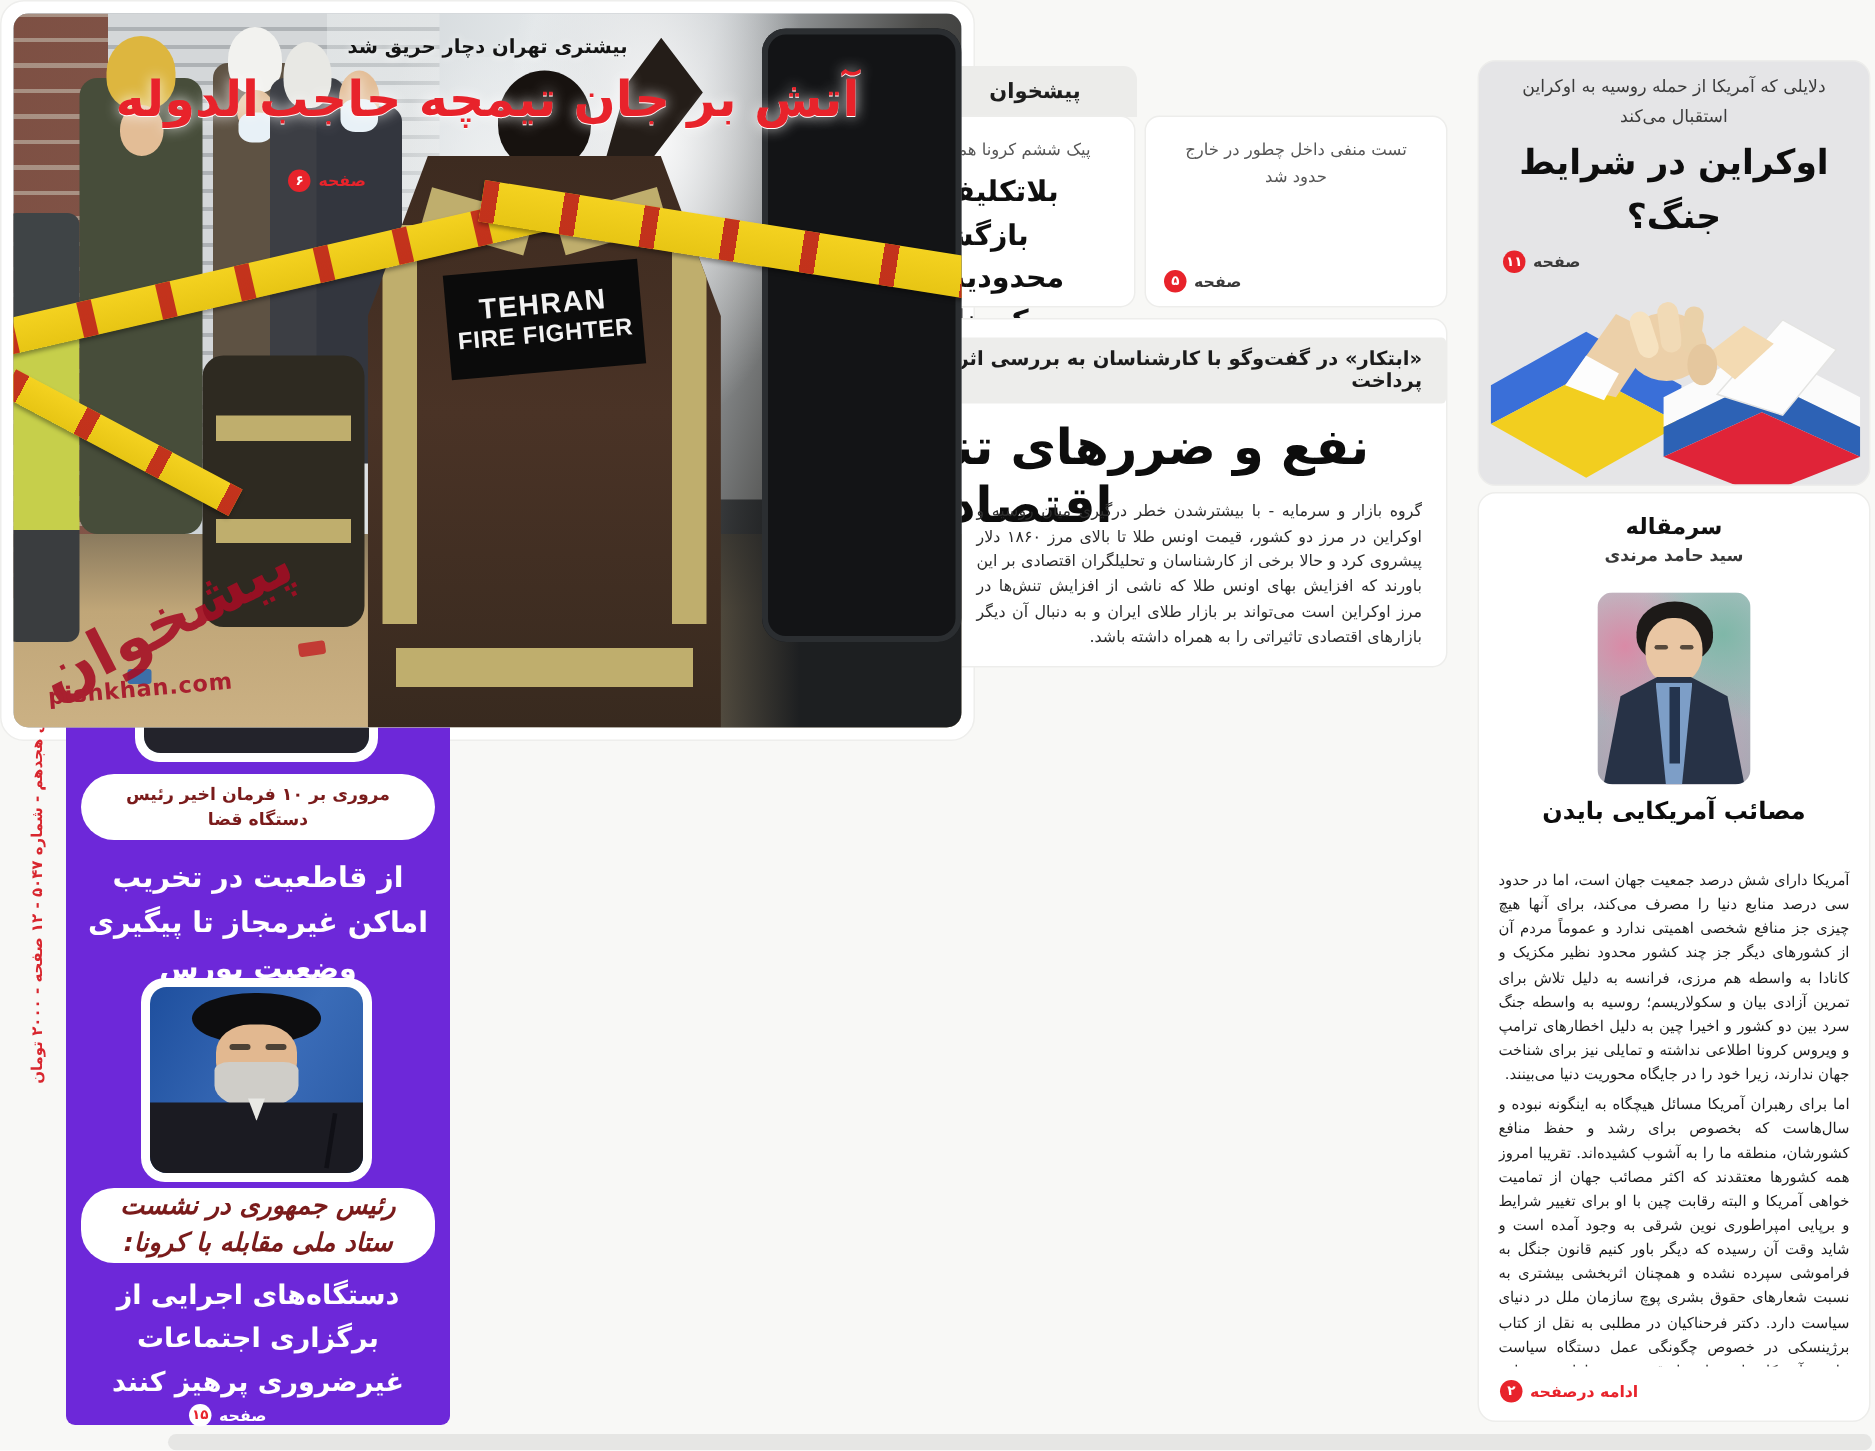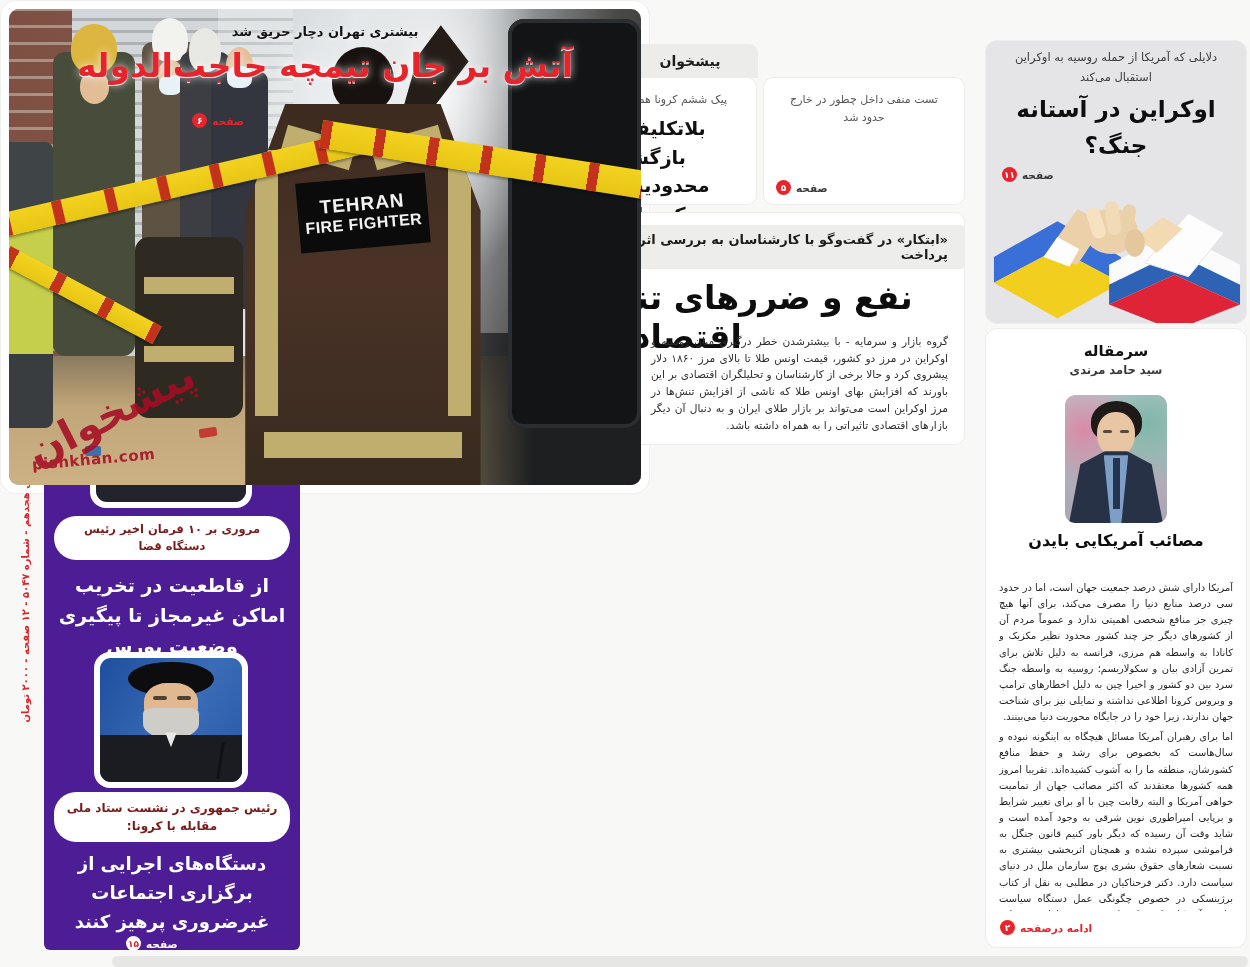--- a/index.html
+++ b/index.html
@@ -8,38 +8,38 @@
           font-family:"DejaVu Sans",sans-serif;}
 
   
   .bottombar{position:absolute;left:112px;right:2px;top:956px;height:11px;background:#e6e6e4;border-radius:6px;}
 
   
   .dateline{position:absolute;left:20px;top:712px;width:525px;transform:rotate(-90deg);transform-origin:0 0;
             font-size:10px;font-weight:bold;color:#d8262e;direction:rtl;white-space:nowrap;text-align:right;}
 
   
-  .banner{position:absolute;left:44px;top:48px;width:256px;height:902px;background:#4c1d95;border-radius:6px;}
+  .banner{position:absolute;left:44px;top:48px;width:256px;height:902px;background:#6d28d9;border-radius:6px;}
   .logo-calli{position:absolute;left:-4px;top:38px;width:264px;height:260px;color:#fff;font-size:104px;font-weight:bold;
               font-style:italic;line-height:1.1;text-align:center;transform:rotate(-14deg) skewX(-6deg);
               text-shadow:0 0 1px #fff;}
   .logo-tagline{position:absolute;left:14px;top:52px;width:78px;color:#fff;font-size:13px;font-weight:bold;
                 line-height:1.35;text-align:center;transform:rotate(-14deg);}
   .wm{position:absolute;left:26px;top:400px;z-index:6;transform:rotate(-14deg);color:#a50d24;opacity:.88;text-align:center;}
   .wm .t1{font-size:42px;font-weight:900;line-height:1;}
   .wm .t2{font-size:15px;font-weight:bold;letter-spacing:.5px;}
 
   .pframe{position:absolute;background:#fff;border-radius:16px;padding:6px;}
   .pf1{left:46px;top:310px;width:162px;height:150px;}
   .pf2{left:50px;top:604px;width:154px;height:136px;}
   .pphoto{position:relative;width:100%;height:100%;border-radius:11px;overflow:hidden;}
   .kbubble{position:absolute;left:10px;background:#fff;border-radius:22px;display:flex;align-items:center;
            justify-content:center;text-align:center;font-weight:bold;color:#7a1b1b;direction:rtl;line-height:1.5;}
   .kb1{top:468px;width:236px;height:44px;font-size:11.5px;padding:0 14px;}
-  .kb2{top:744px;width:236px;height:50px;font-size:12px;padding:0 12px;}
+  .kb2{top:744px;width:236px;height:50px;font-size:17px;padding:0 12px;font-style:italic;}
   .bhead{position:absolute;left:8px;width:240px;color:#fff;font-weight:900;text-align:center;direction:rtl;line-height:1.6;}
   .bh1{top:522px;font-size:19px;}
   .bh2{top:802px;font-size:18px;}
   .bpage1{position:absolute;left:0;top:626px;width:256px;display:flex;justify-content:center;}
   .bpage2{position:absolute;left:38px;top:888px;margin-left:44px;}
 
   
   .a{position:absolute;}
   .art-ejei{width:100%;height:100%;background:linear-gradient(115deg,#9cc2e2 0%,#d2e6f5 45%,#8fb9dc 100%);}
   .art-raisi{width:100%;height:100%;background:linear-gradient(120deg,#1e4f9e,#3a6cb8 55%,#2a59a4);}
@@ -321,21 +321,21 @@
         <div class="pg red">
           <span class="pgc">۶</span>
           <span class="pgw">صفحه</span>
         </div>
       </div>
     </div>
   </div>
 
   <div class="card ukr">
     <div class="ukick">دلایلی که آمریکا از حمله روسیه به اوکراین استقبال می‌کند</div>
-    <div class="uhead">اوکراین در آستانه جنگ؟</div>
+    <div class="uhead">اوکراین در شرایط جنگ؟</div>
     <div class="upage">
       <div class="pg">
         <span class="pgc">۱۱</span>
         <span class="pgw">صفحه</span>
       </div>
     </div>
     <svg class="uart" viewBox="0 0 262 158">
 
       <polygon points="8,92 72,56 136,92 136,118 72,84 8,118" fill="#3a6fd8"></polygon>
       <polygon points="8,118 72,84 136,118 72,154" fill="#f2ce1f"></polygon>

